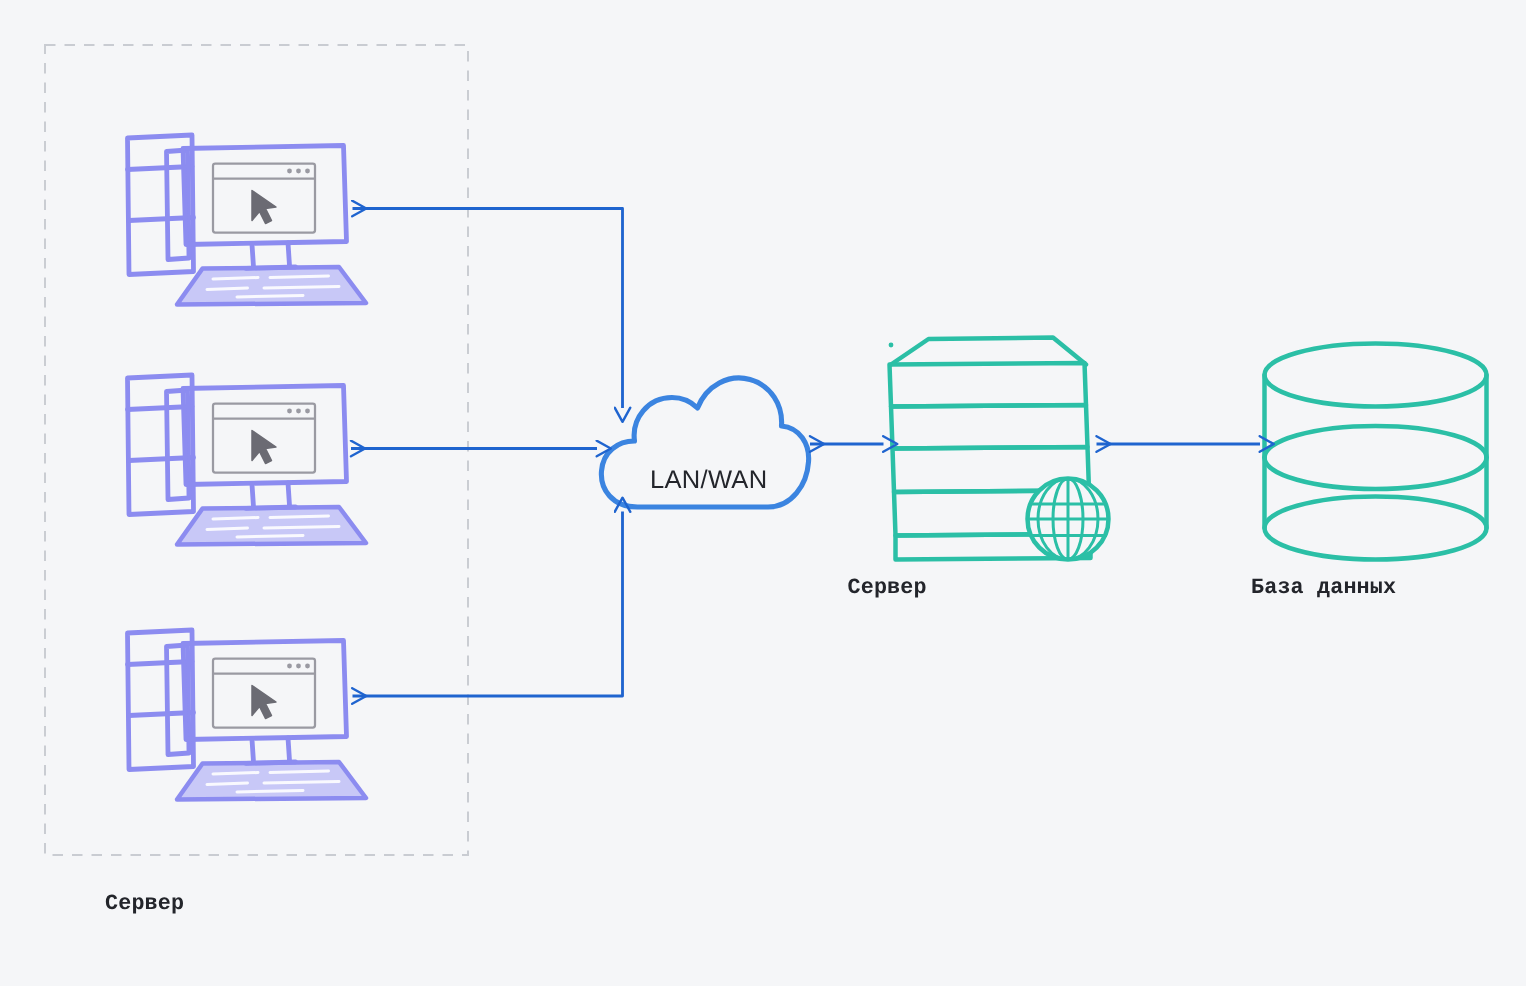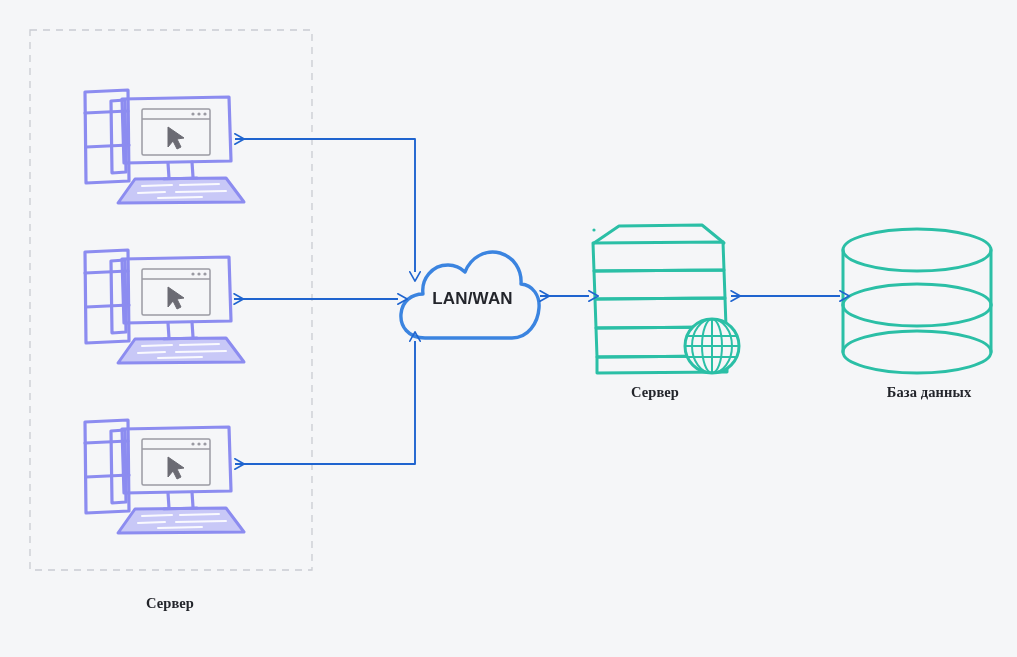--- a/index.html
+++ b/index.html
@@ -15,40 +15,40 @@
     font-family: "Liberation Sans", sans-serif;
   }
   #canvas {
     position: absolute;
     inset: 0;
     width: 1017px;
     height: 657px;
   }
   .node-label {
     position: absolute;
-    font-family: Liberation Serif, serif;
+    font-family: Liberation Mono, monospace;
     font-size: 14.5px;
     font-weight: 700;
     color: #23252b;
-    text-align: center;
+    text-align: left;
     white-space: nowrap;
     letter-spacing: 0.1px;
   }
   #label-clients { left: 70px; top: 595px; width: 200px; }
   #label-server  { left: 565px; top: 384px; width: 180px; }
   #label-db      { left: 834px; top: 384px; width: 190px; }
   .cloud-text {
     position: absolute;
     left: 400px;
-    top: 289px;
+    top: 310px;
     width: 145px;
     text-align: center;
     font-family: "Liberation Sans", sans-serif;
     font-size: 17px;
-    font-weight: 700;
+    font-weight: 400;
     color: #23252b;
     letter-spacing: 0.2px;
   }
 </style>
 </head>
 <body>
 
 <svg id="canvas" viewBox="0 0 1017 657">
   <defs>
     <marker id="ah-left" markerWidth="14" markerHeight="12" refX="11" refY="6" orient="auto-start-reverse" markerUnits="userSpaceOnUse">

